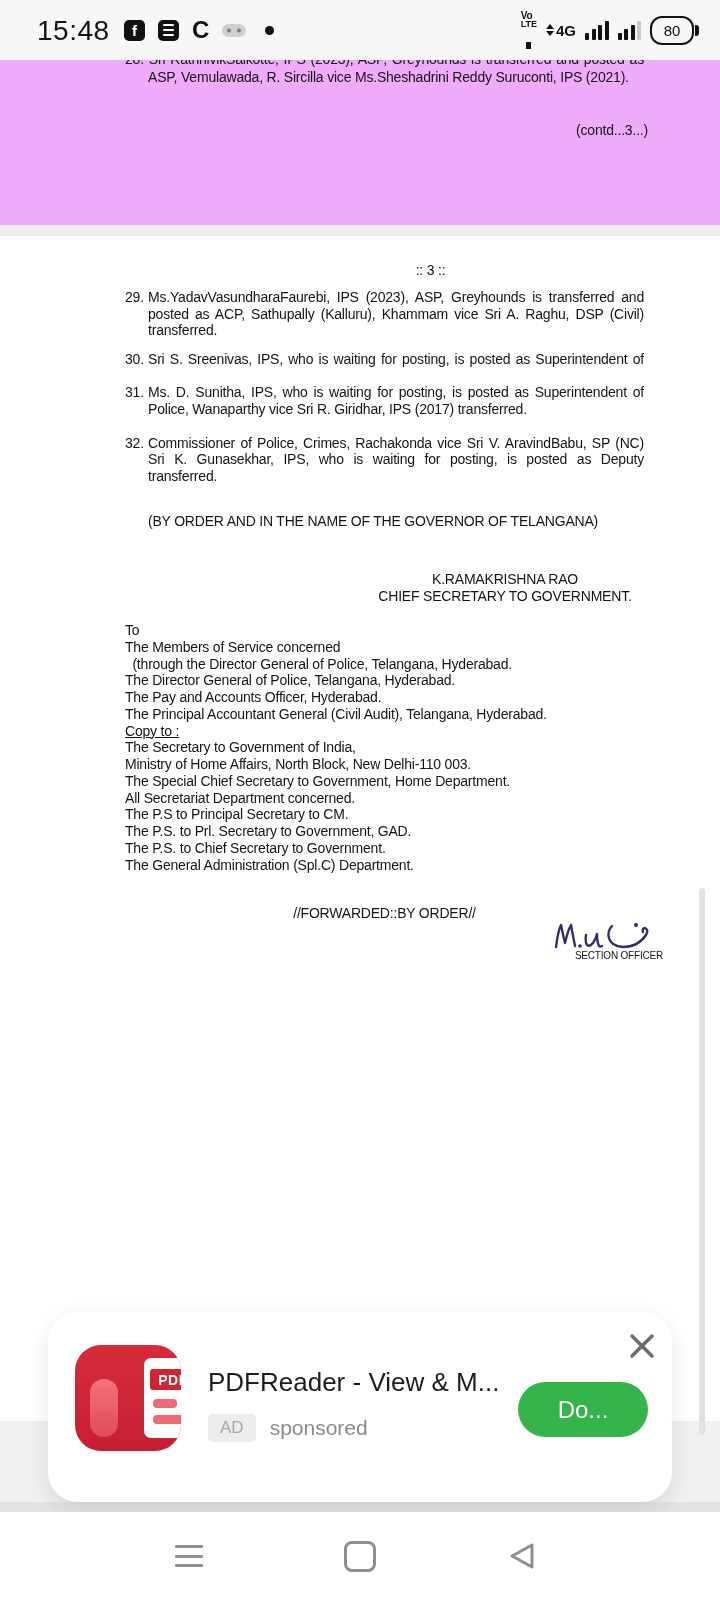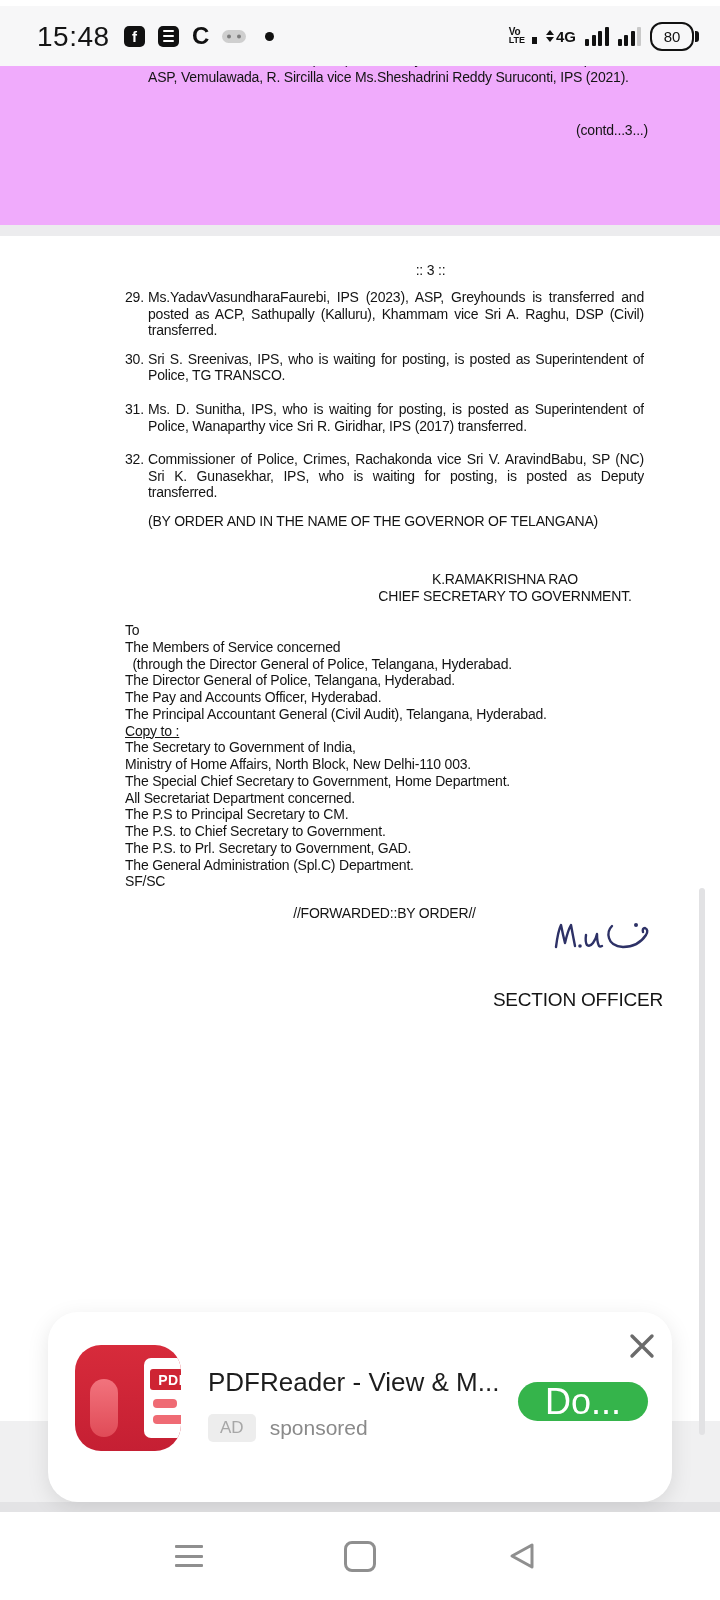--- a/index.html
+++ b/index.html
@@ -1,32 +1,32 @@
 <!DOCTYPE html>
 <html><head>
 <meta charset="utf-8">
 <style>
   html,body{margin:0;padding:0;}
   body{width:720px;height:1600px;position:relative;background:#ffffff;
        font-family:"Liberation Sans", sans-serif;overflow:hidden;}
 
   
-  .statusbar{position:absolute;left:0;top:0;width:720px;height:60px;background:#f7f7f8;z-index:50;margin-top:6px;}
+  .statusbar{position:absolute;left:0;top:0;width:720px;height:60px;background:#f7f7f8;z-index:50;}
   .sb-time{position:absolute;left:37px;top:15px;font-size:28px;color:#141414;letter-spacing:.5px;}
   .sb-left-icons{position:absolute;left:124px;top:0;height:60px;display:flex;align-items:center;gap:13px;}
   .appicon{width:21px;height:21px;border-radius:5px;background:#111;color:#fff;display:flex;align-items:center;justify-content:center;font-weight:bold;font-size:15px;}
   .doc-ico{display:flex;flex-direction:column;justify-content:center;gap:2.5px;}
   .doc-ico i{display:block;width:11px;height:2.5px;background:#fff;border-radius:1px;margin:0 auto;}
   .c-ico{background:none;color:#111;font-size:24px;font-weight:800;width:auto;}
   .pad-ico svg{display:block;}
   .notif-dot{width:9px;height:9px;border-radius:50%;background:#111;margin-left:6px;}
   .sb-right{position:absolute;right:26px;top:0;height:60px;display:flex;align-items:center;gap:9px;}
   .volte{display:flex;flex-direction:column;line-height:9px;color:#111;font-weight:bold;}
   .volte .v1{font-size:10px;}
-  .volte .v2{font-size:9px;display:flex;align-items:center;gap:7px;}
+  .volte .v2{font-size:9px;display:flex;align-items:center;gap:13px;flex-direction:column;}
   .volte .sq{display:inline-block;width:5px;height:7px;background:#111;}
   .netgrp{display:flex;align-items:center;gap:2px;}
   .updown{display:flex;flex-direction:column;gap:2px;}
   .tri-up{width:0;height:0;border-left:4px solid transparent;border-right:4px solid transparent;border-bottom:5px solid #111;}
   .tri-dn{width:0;height:0;border-left:4px solid transparent;border-right:4px solid transparent;border-top:5px solid #111;}
   .gtxt{font-size:15px;font-weight:bold;color:#111;}
   .bars{display:flex;align-items:flex-end;gap:2.5px;}
   .bars i{display:block;width:4px;background:#111;border-radius:1px;}
   .bars i.dim{background:#c9c9c9;}
   .battery{position:relative;width:40px;height:25px;border:2.5px solid #111;border-radius:12px;display:flex;align-items:center;justify-content:center;}
@@ -57,22 +57,22 @@
             background:linear-gradient(180deg,#f2737d,#e04b57);}
   .pdf-sheet{position:absolute;left:33px;top:13px;width:58px;height:80px;background:#fff;border-radius:7px;margin-left:36px;}
   .pdf-badge{position:absolute;left:6px;top:11px;width:46px;height:21px;background:#ce2433;border-radius:3px;
              color:#fff;font-weight:bold;font-size:14px;display:flex;align-items:center;justify-content:center;letter-spacing:.5px;}
   .pdf-line1{position:absolute;left:9px;top:41px;width:24px;height:9px;background:#ef6b74;border-radius:4px;}
   .pdf-line2{position:absolute;left:9px;top:57px;width:41px;height:9px;background:#ef6b74;border-radius:4px;}
   .ad-title{position:absolute;left:160px;top:55px;font-size:26px;color:#1d1d1d;font-weight:500;}
   .ad-meta{position:absolute;left:160px;top:102px;display:flex;align-items:center;gap:14px;}
   .ad-badge{background:#ededed;color:#a7a7a7;font-size:17px;padding:4px 12px;border-radius:5px;}
   .ad-sponsored{color:#8a8a8a;font-size:21px;}
-  .ad-cta{position:absolute;left:470px;top:70px;width:130px;height:39px;border-radius:28px;border:none;
-          background:#35b44b;color:#fff;font-size:36px;font-family:inherit;display:flex;align-items:center;justify-content:center;cursor:pointer;}
+  .ad-cta{position:absolute;left:470px;top:70px;width:130px;height:55px;border-radius:28px;border:none;
+          background:#35b44b;color:#fff;font-size:24px;font-family:inherit;display:flex;align-items:center;justify-content:center;cursor:pointer;}
   .ad-close{position:absolute;left:579px;top:19px;width:30px;height:30px;cursor:pointer;}
   .ad-close svg{display:block;}
 
   
   .navbar{position:absolute;left:0;top:1512px;width:720px;height:88px;background:#fff;z-index:70;}
   .nav-btn{position:absolute;top:0;width:80px;height:88px;display:flex;align-items:center;justify-content:center;cursor:pointer;}
   .hamburger{display:flex;flex-direction:column;gap:6.5px;}
   .hamburger i{display:block;width:28px;height:3px;background:#8f8f8f;border-radius:1px;}
   .home-sq{width:26px;height:25px;border:3px solid #8f8f8f;border-radius:8px;}
 
@@ -149,21 +149,20 @@
   <div class="content" style="top:53px;">
     <div class="item" style="margin-bottom:12px;">
       <span class="inum">29.</span>
       <div class="jl">Ms.YadavVasundharaFaurebi, IPS (2023), ASP, Greyhounds is transferred and</div>
       <div class="jl">posted as ACP, Sathupally (Kalluru), Khammam vice Sri A. Raghu, DSP (Civil)</div>
       <div>transferred.</div>
     </div>
     <div class="item" style="margin-bottom:17px;">
       <span class="inum">30.</span>
       <div class="jl">Sri S. Sreenivas, IPS, who is waiting for posting, is posted as Superintendent of</div>
-      <div>Police, TG TRANSCO.</div>
     </div>
     <div class="item" style="margin-bottom:17px;">
       <span class="inum">31.</span>
       <div class="jl">Ms. D. Sunitha, IPS, who is waiting for posting, is posted as Superintendent of</div>
       <div>Police, Wanaparthy vice Sri R. Giridhar, IPS (2017) transferred.</div>
     </div>
     <div class="item" style="">
       <span class="inum">32.</span>
       <div class="jl">Commissioner of Police, Crimes, Rachakonda vice Sri V. AravindBabu, SP (NC)</div>
       <div class="jl">Sri K. Gunasekhar, IPS, who is waiting for posting, is posted as Deputy</div>
@@ -184,41 +183,40 @@
     <div class="addr">  (through the Director General of Police, Telangana, Hyderabad.</div>
     <div class="addr">The Director General of Police, Telangana, Hyderabad.</div>
     <div class="addr">The Pay and Accounts Officer, Hyderabad.</div>
     <div class="addr">The Principal Accountant General (Civil Audit), Telangana, Hyderabad.</div>
     <div class="copyto">Copy to :</div>
     <div class="addr">The Secretary to Government of India,</div>
     <div class="addr">Ministry of Home Affairs, North Block, New Delhi-110 003.</div>
     <div class="addr">The Special Chief Secretary to Government, Home Department.</div>
     <div class="addr">All Secretariat Department concerned.</div>
     <div class="addr">The P.S to Principal Secretary to CM.</div>
+    <div class="addr">The P.S. to Prl. Secretary to Government, GAD.</div>
     <div class="addr">The P.S. to Chief Secretary to Government.</div>
-    <div class="addr">The P.S. to Prl. Secretary to Government, GAD.</div>
     <div class="addr">The General Administration (Spl.C) Department.</div>
-    <div class="addr">SF/SC</div>
   </div>
 
   <div class="content" style="top:669px;text-align:center;">//FORWARDED::BY ORDER//</div>
 
   <div style="position:absolute;left:552px;top:682px;">
     <svg width="104" height="38" viewBox="0 0 104 38">
       <g fill="none" stroke="#2d3166" stroke-width="2.4" stroke-linecap="round" stroke-linejoin="round">
         <path d="M4 29 Q6 13 9 7 Q11 17 13 25 Q16 12 19 7 Q21 18 23 28"></path>
         <path d="M34 17 Q33 24 35 27 Q38 29 41 25 Q44 21 45 16 Q45 24 47 28 Q48 29 50 28"></path>
         <path d="M60 8 Q55 13 57 20 Q59 28 71 29 Q86 29 94 17 Q97 12 93 10 Q90 10 91 14"></path>
       </g>
       <circle cx="28" cy="28" r="1.8" fill="#2d3166"></circle>
       <circle cx="84" cy="7" r="2" fill="#2d3166"></circle>
     </svg>
   </div>
 
-  <div style="position:absolute;right:57px;top:712px;font-size:19px;margin-top:44px;">SECTION OFFICER</div>
+  <div style="position:absolute;right:57px;top:712px;font-size:10px;">SECTION OFFICER</div>
 </div>
 
 <div class="scrollbar"></div>
 <div class="reader-bottom"></div>
 <div class="divider-band"></div>
 
 <div class="ad-card">
   <div class="pdf-app-icon">
     <div class="pdf-roll"></div>
     <div class="pdf-sheet">

